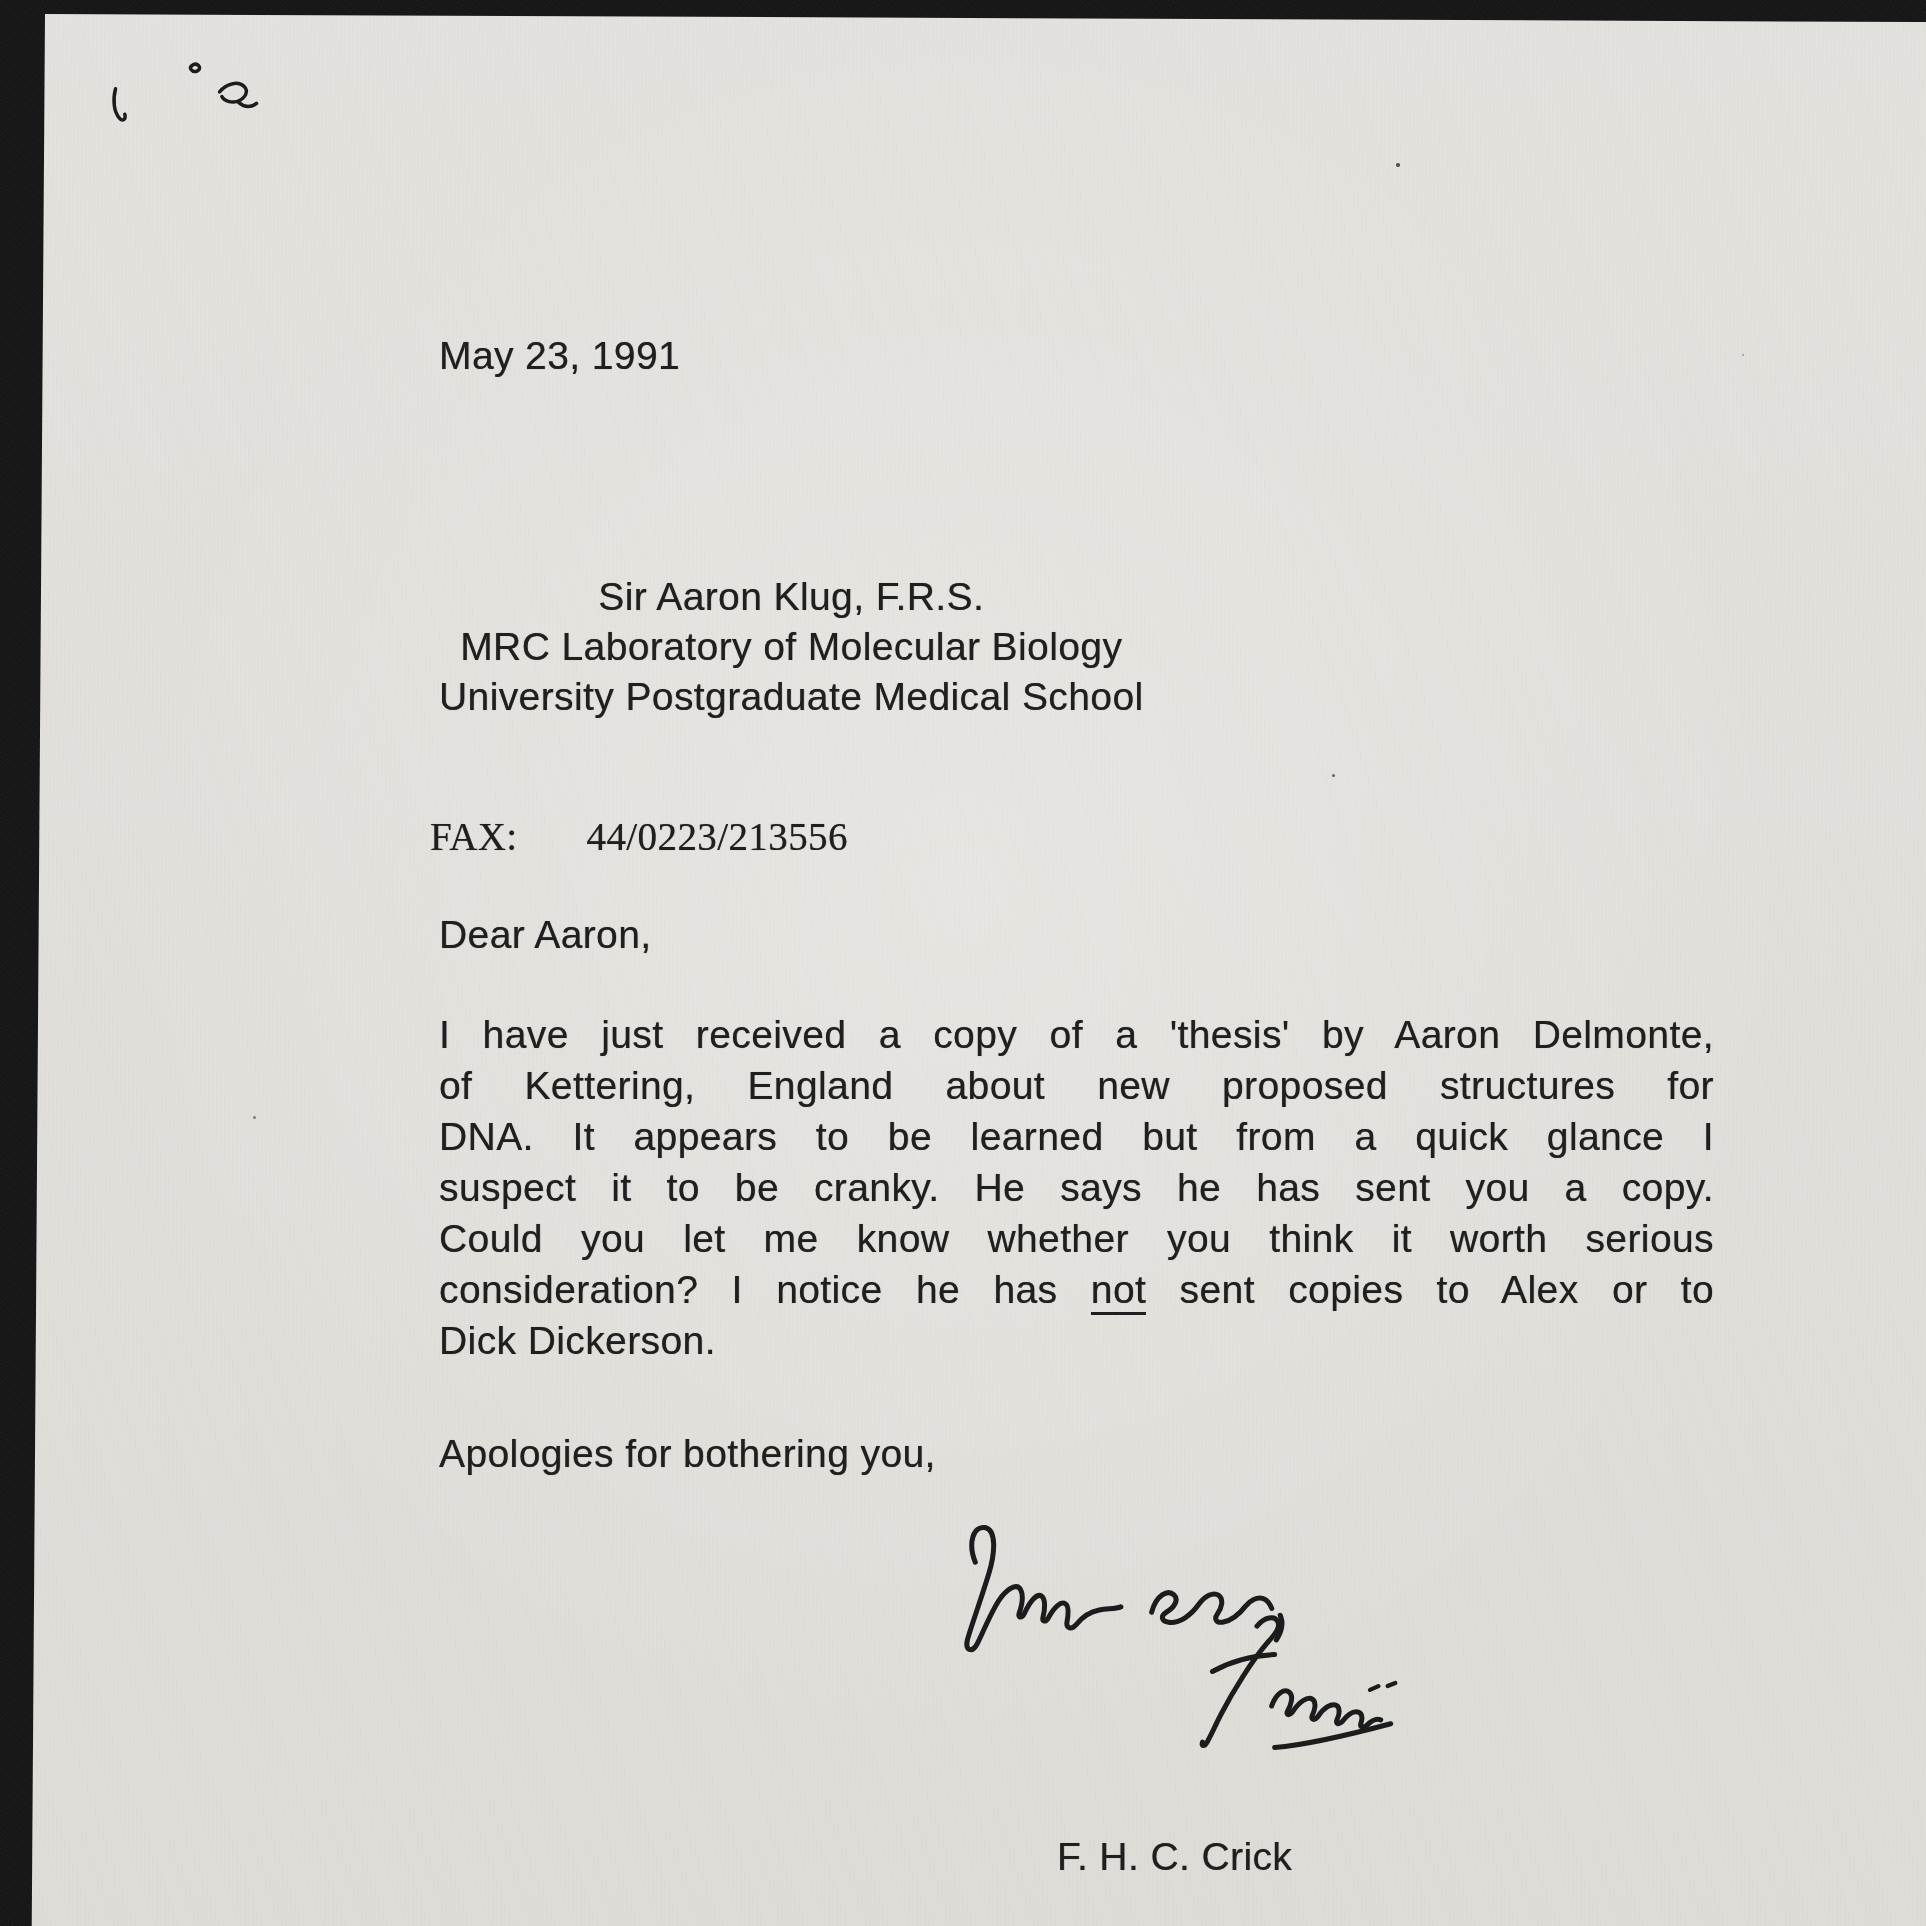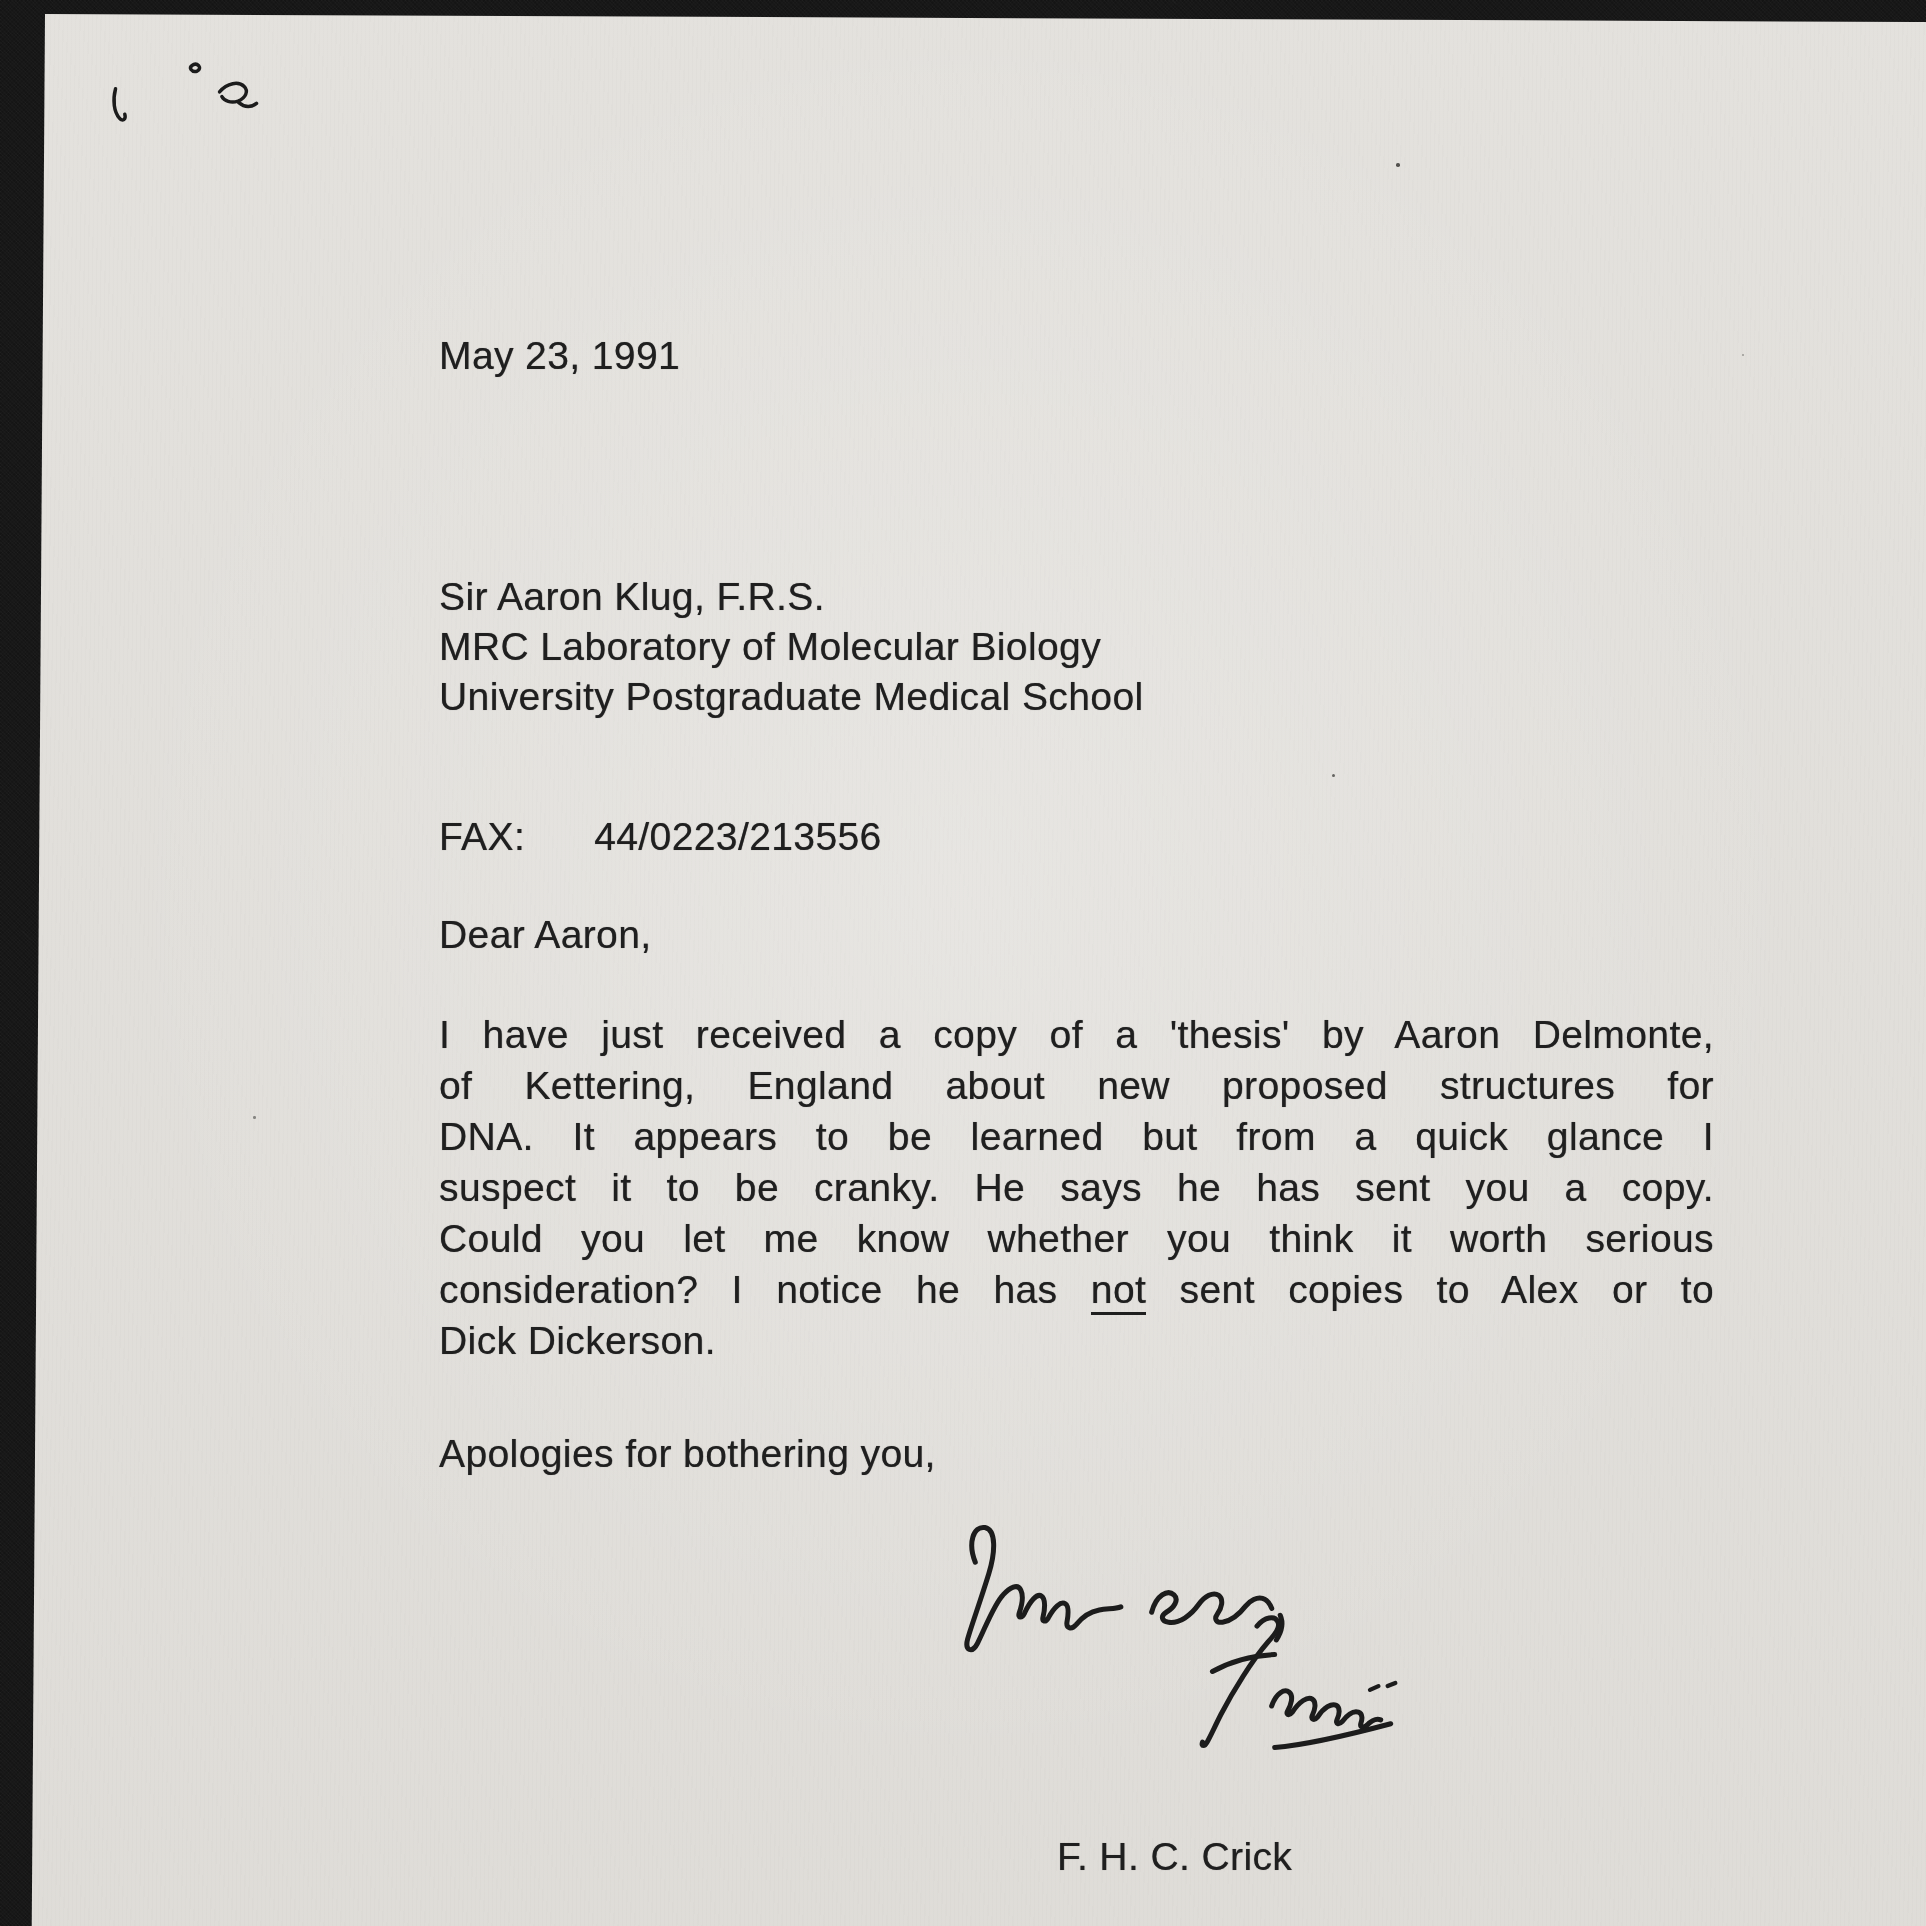--- a/index.html
+++ b/index.html
@@ -64,27 +64,27 @@
 
   <svg class="ink-svg" style="left:104px; top:54px;" width="181" height="85" viewBox="0 0 470 220">
     <path d="M30,90 C22,120 26,150 40,166 C48,176 58,170 54,156" stroke-width="9"></path>
     <path d="M228,30 q10,-8 18,0 q6,8 -4,14 q-10,4 -16,-4 q-4,-6 2,-10" stroke-width="9"></path>
     <path d="M300,98 C320,74 350,70 364,84 C376,96 368,114 348,122 C330,128 312,122 306,110" stroke-width="9"></path>
     <path d="M350,126 C366,140 384,138 396,128" stroke-width="9"></path>
   </svg>
 
   <div class="typed" style="left:439px; top:331px;">May 23, 1991</div>
 
-  <div class="typed" style="left:439px; top:572px;">
+  <div class="typed" style="left:439px; top:572px;text-align:center;">
     <div>Sir Aaron Klug, F.R.S.</div>
     <div>MRC Laboratory of Molecular Biology</div>
     <div>University Postgraduate Medical School</div>
   </div>
 
-  <div class="typed" style="left:439px; top:812px;">
+  <div class="typed" style="left:430px; top:812px;font-family:Liberation Serif, serif;">
     <span>FAX:</span><span class="fax-number">44/0223/213556</span>
   </div>
 
   <div class="typed" style="left:439px; top:910px;">Dear Aaron,</div>
 
   <div class="typed body-block" style="white-space:normal;">
     <div class="jline">I have just received a copy of a 'thesis' by Aaron Delmonte,</div>
     <div class="jline">of Kettering, England about new proposed structures for</div>
     <div class="jline">DNA.  It appears to be learned but from a quick glance I</div>
     <div class="jline">suspect it to be cranky.  He says he has sent you a copy.</div>

